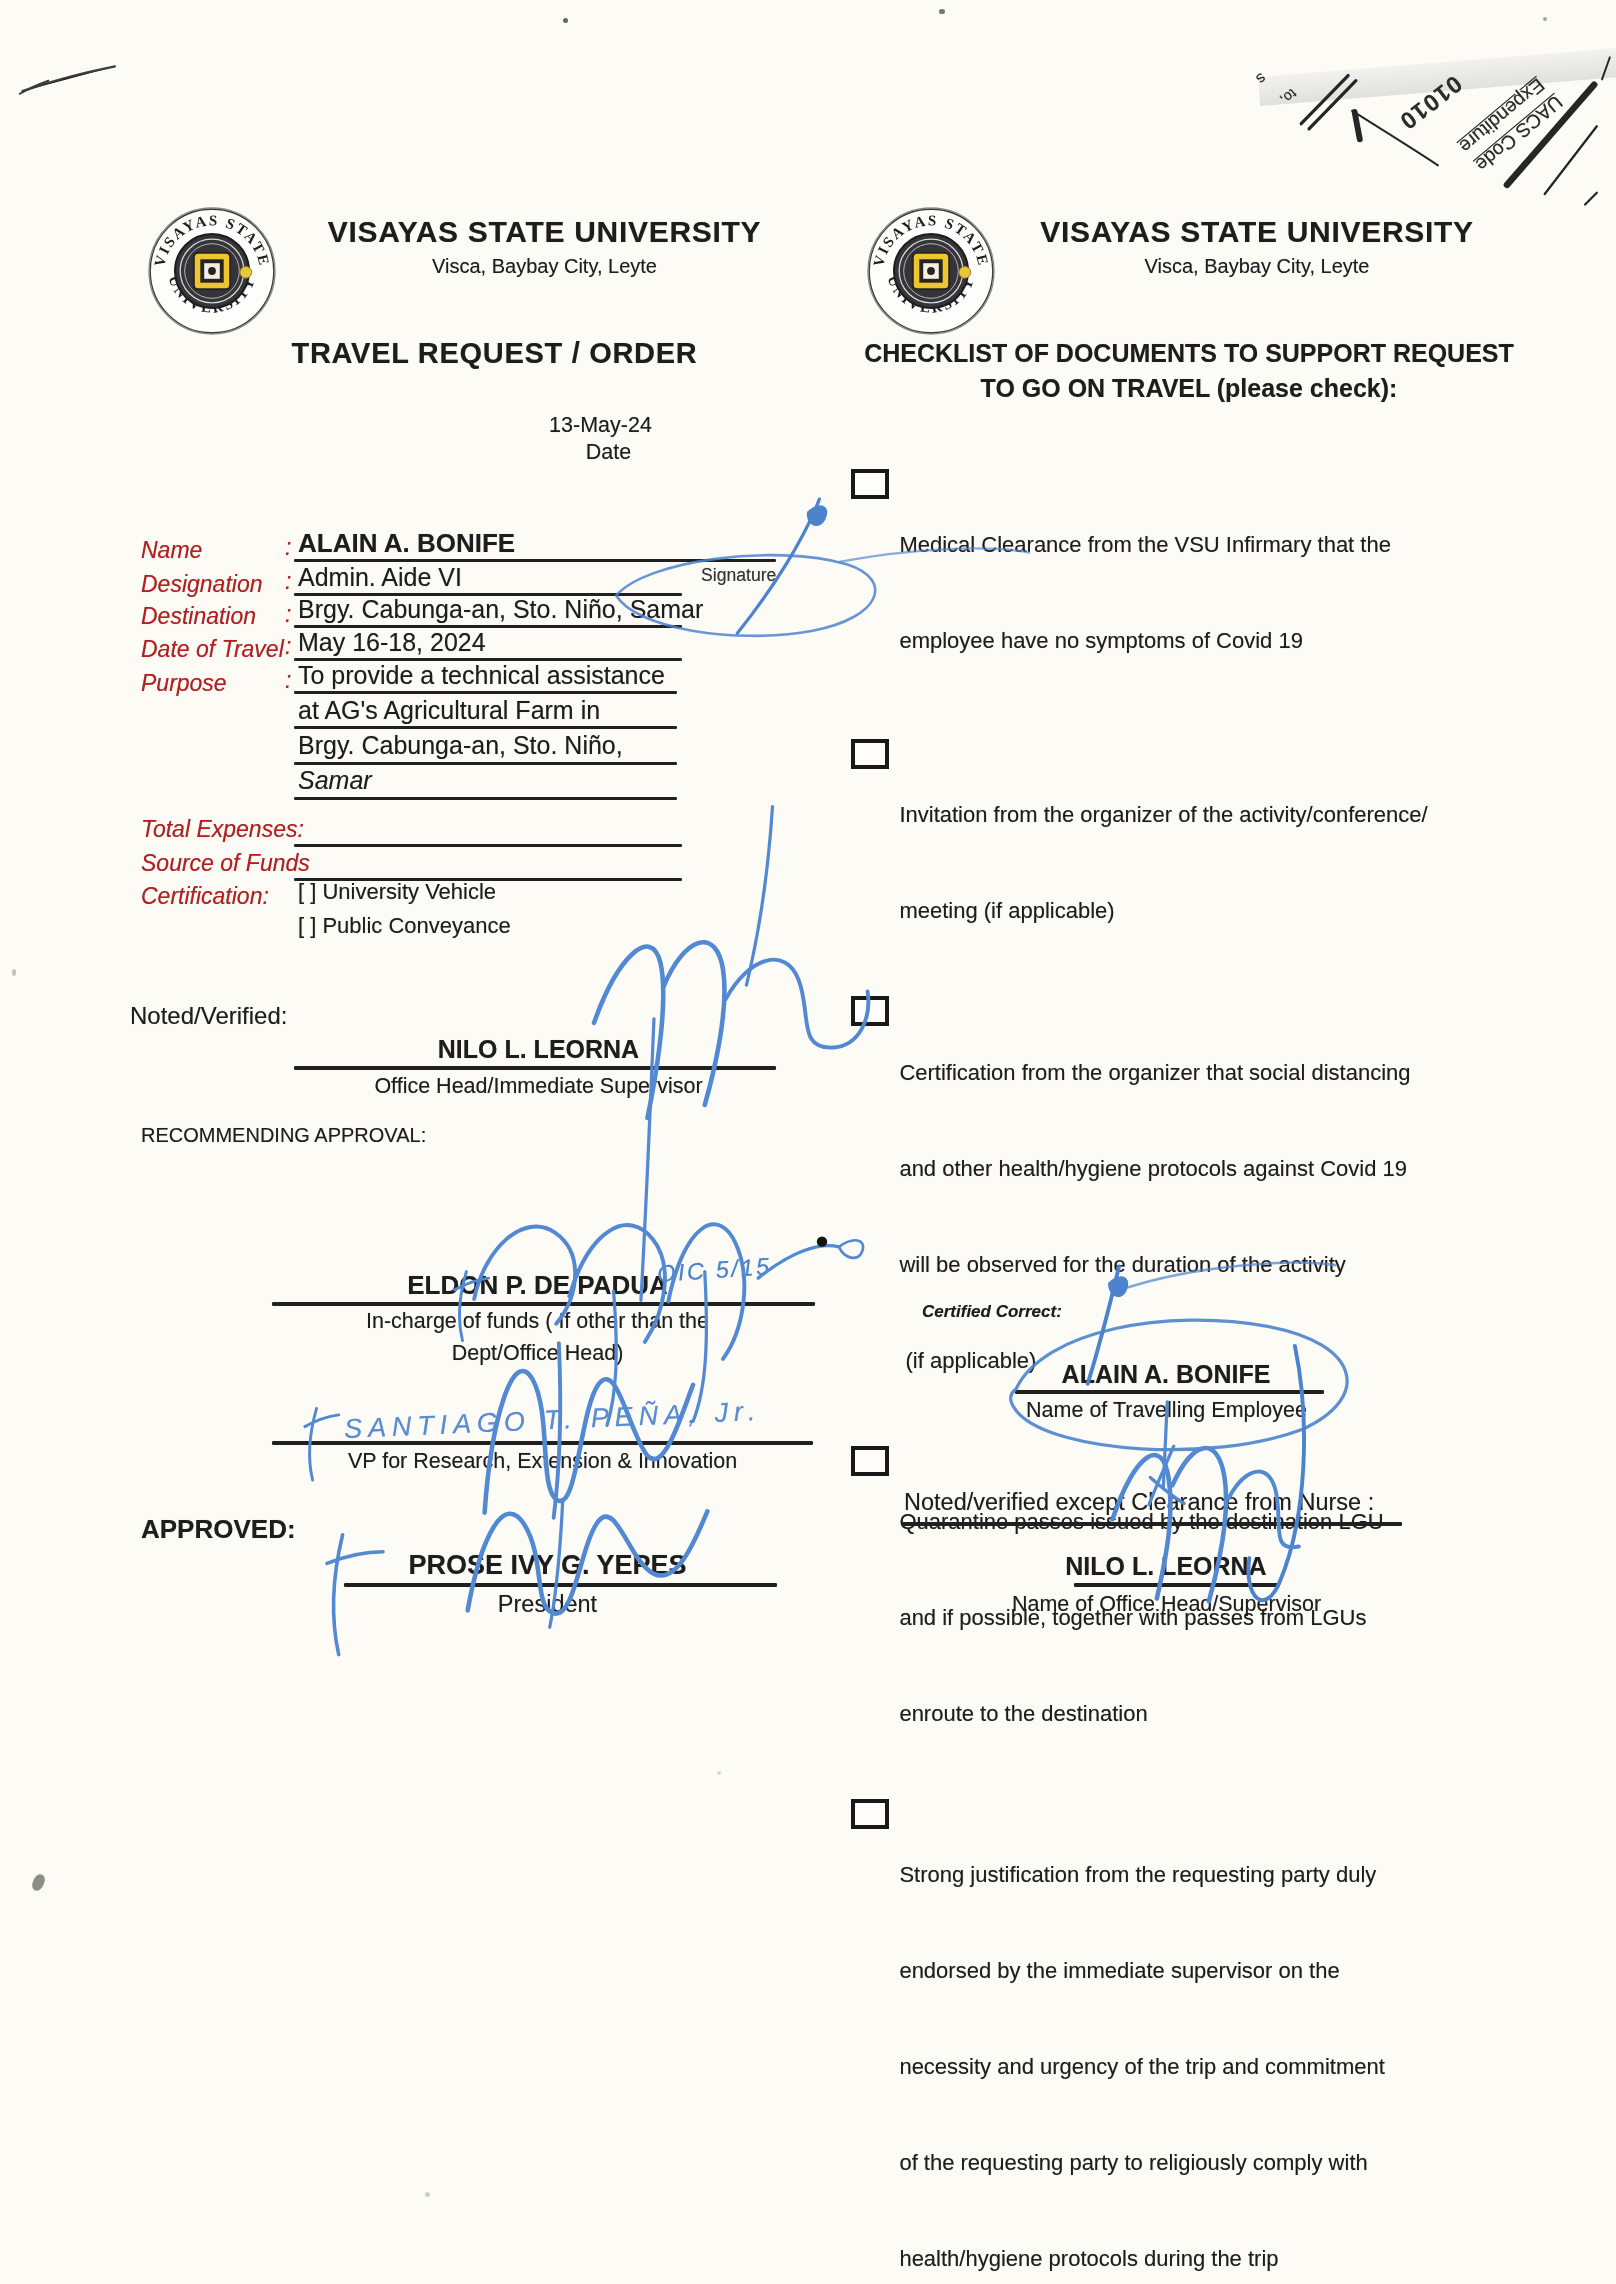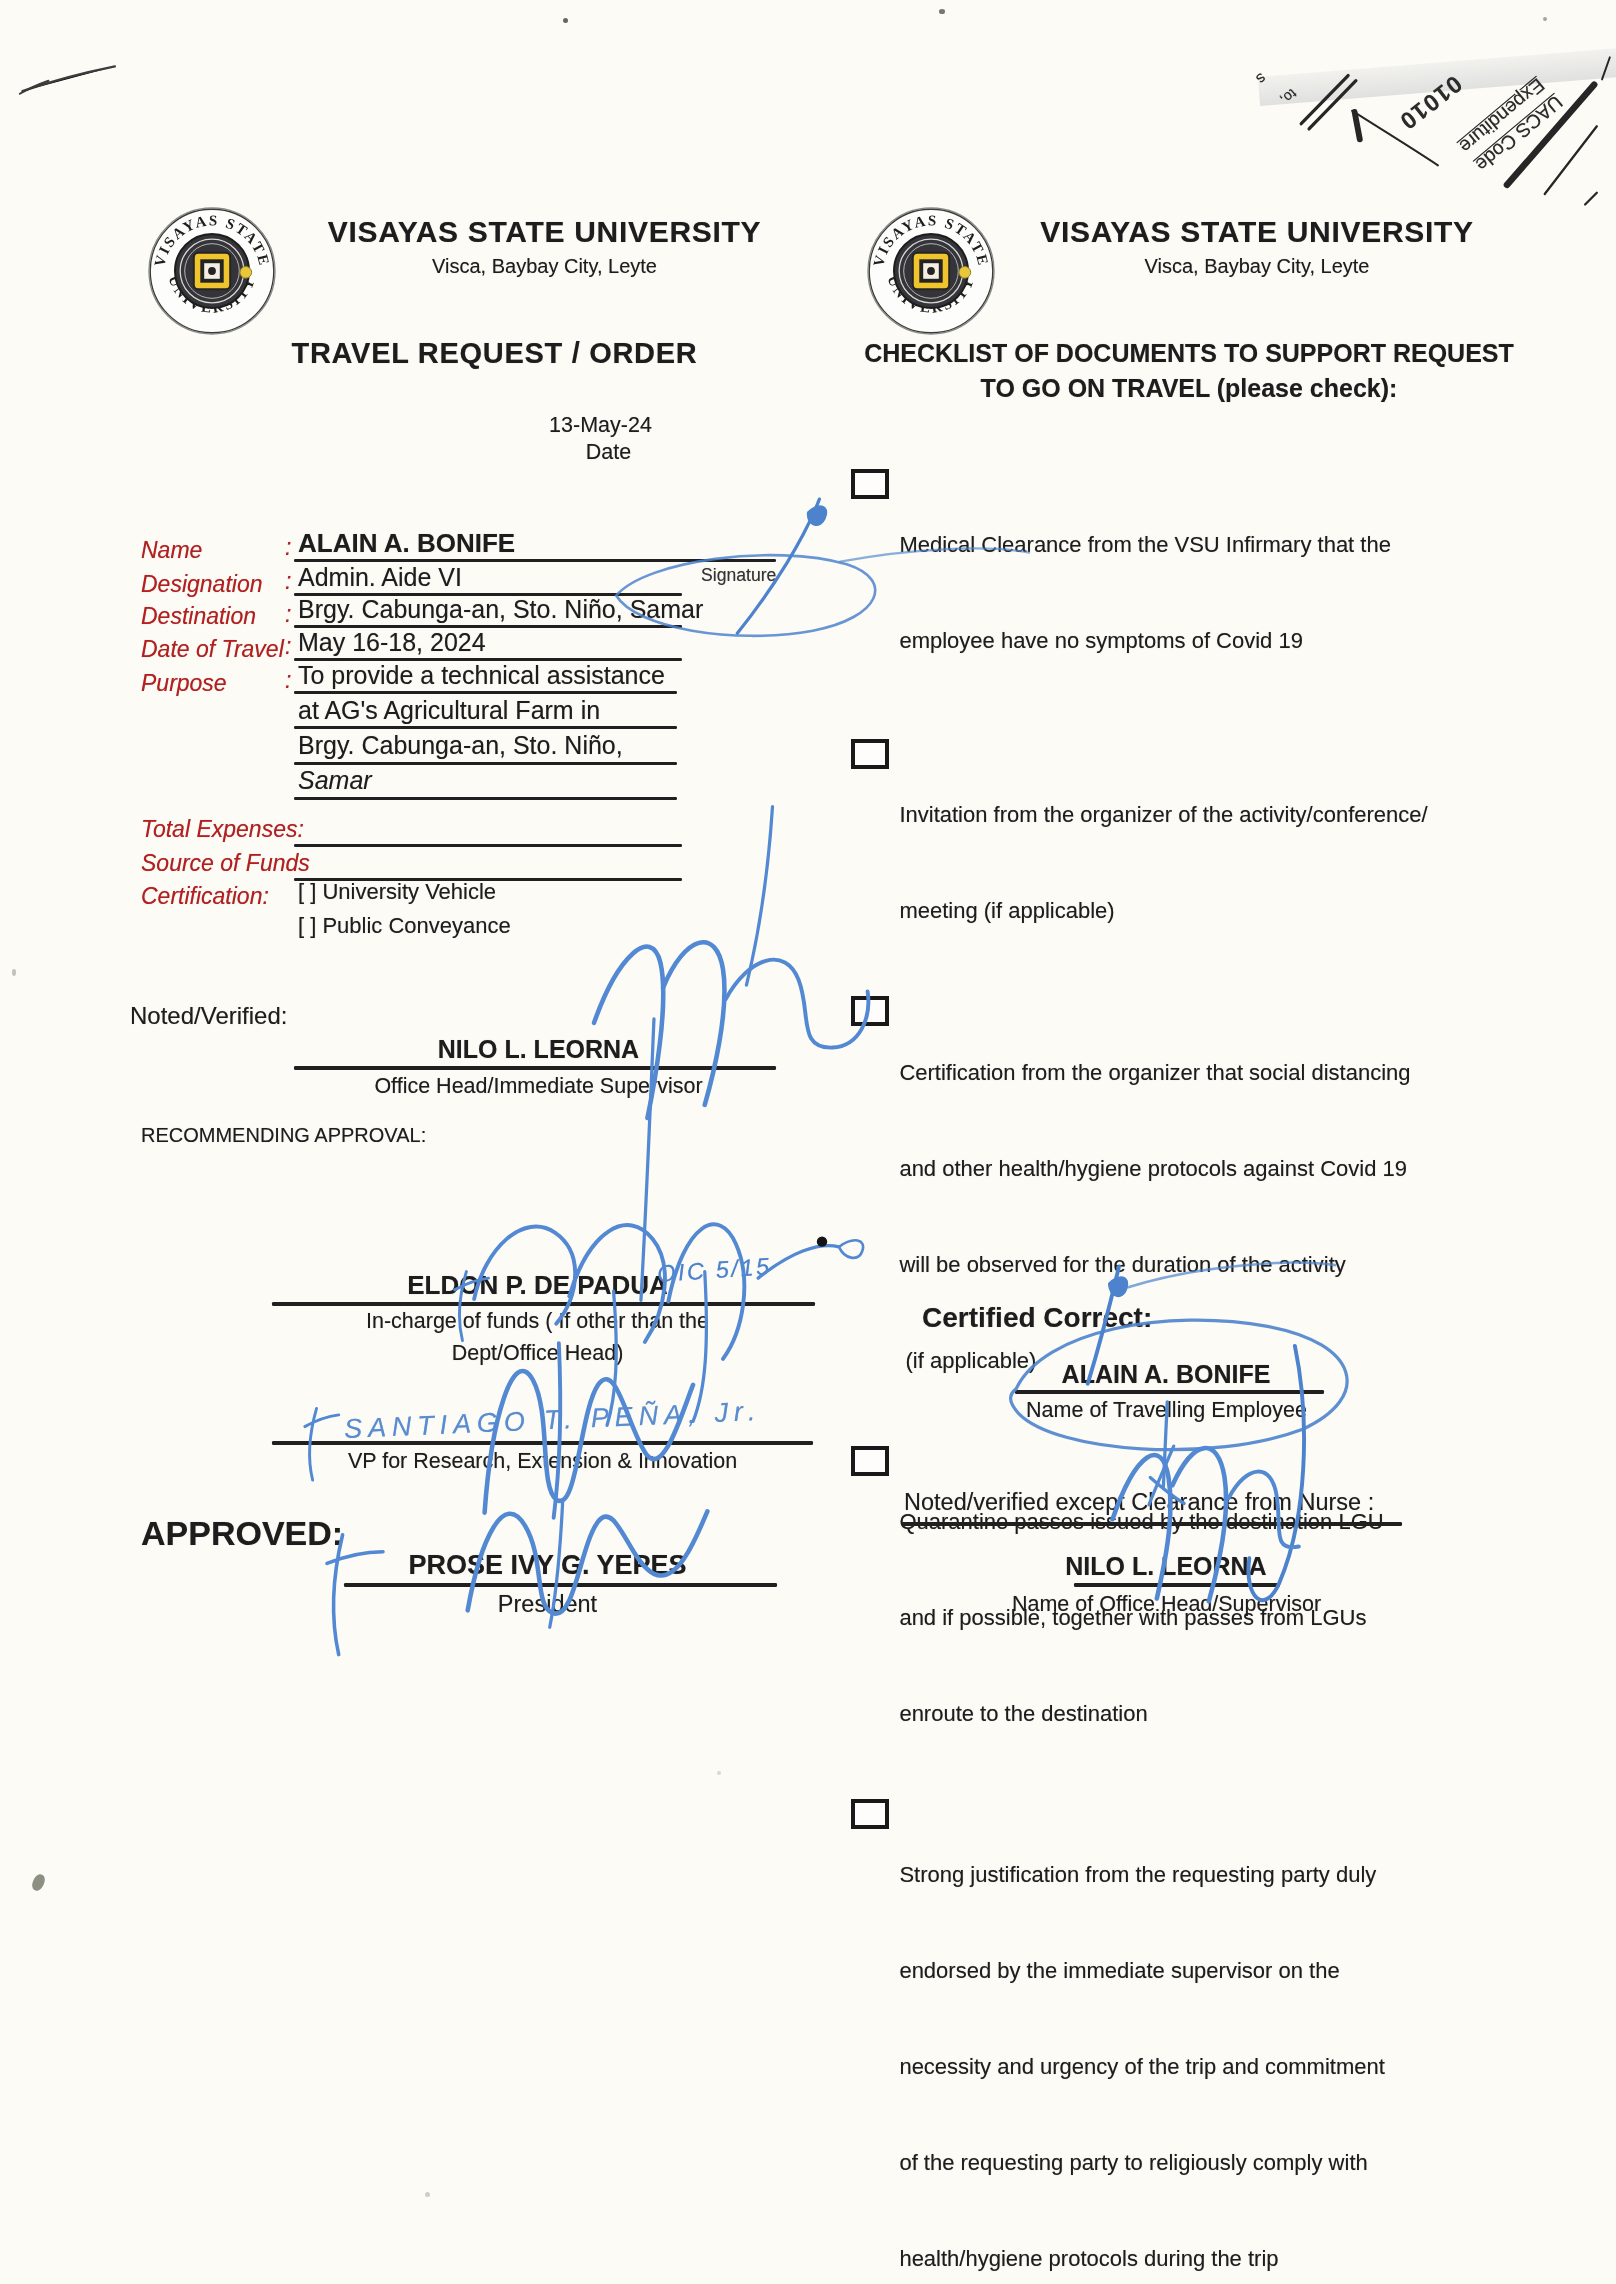--- a/index.html
+++ b/index.html
@@ -117,21 +117,21 @@
   <div class="abs ctr b ink" style="left:280px;top:1270px;width:515px;font-size:26px;">ELDON P. DE PADUA</div>
   <div class="abs sigblue hand" style="left:657px;top:1257px;font-size:23.5px;transform:rotate(-4deg);">OIC 5/15</div>
   <div class="uline thick" style="left:272px;top:1302px;width:543px;"></div>
   <div class="abs ctr ink" style="left:280px;top:1309px;width:515px;font-size:21.5px;">In-charge of funds ( If other than the</div>
   <div class="abs ctr ink" style="left:280px;top:1341px;width:515px;font-size:21.5px;">Dept/Office Head)</div>
 
   <div class="abs sigblue hand" style="left:344px;top:1405px;font-size:27px;letter-spacing:5.9px;transform:rotate(-2.5deg);opacity:.92;">SANTIAGO T. PEÑA, Jr.</div>
   <div class="uline thick" style="left:272px;top:1441px;width:541px;"></div>
   <div class="abs ctr ink" style="left:272px;top:1449px;width:541px;font-size:21.5px;">VP for Research, Extension &amp; Innovation</div>
 
-  <div class="abs b ink" style="left:141px;top:1514px;font-size:34px;">APPROVED:</div>
+  <div class="abs b ink" style="left:141px;top:1514px;font-size:26px;">APPROVED:</div>
   <div class="abs ctr b ink" style="left:313px;top:1550px;width:469px;font-size:27px;">PROSE IVY G. YEPES</div>
   <div class="uline thick" style="left:344px;top:1583px;width:433px;"></div>
   <div class="abs ctr ink" style="left:313px;top:1591px;width:469px;font-size:23.5px;">President</div>
 
   <svg class="abs" style="left:866px;top:206px" width="130" height="130" viewBox="0 0 200 200">
     <circle cx="100" cy="100" r="97" fill="#fdfdfb" stroke="#8a8a88" stroke-width="2"></circle>
     <circle cx="100" cy="100" r="95" fill="none" stroke="#3a3a3a" stroke-width="2"></circle>
     <defs>
       <path id="arcTopR" d="M 26,104 A 74,74 0 0 1 174,104"></path>
       <path id="arcBotR" d="M 32,96 A 68,68 0 0 0 168,96"></path>
@@ -194,21 +194,21 @@
         <div class="ln">Strong justification from the requesting party duly</div>
         <div class="ln">endorsed by the immediate supervisor on the</div>
         <div class="ln">necessity and urgency of the trip and commitment</div>
         <div class="ln">of the requesting party to religiously comply with</div>
         <div class="ln">health/hygiene protocols during the trip</div>
       </div>
     </div>
 
   </div>
 
-  <div class="abs b ink" style="left:922px;top:1302px;font-size:28px;">Certified Correct:</div>
+  <div class="abs b ink" style="left:922px;top:1302px;font-size:17px;font-style:italic;">Certified Correct:</div>
   <div class="abs ctr b ink" style="left:964px;top:1360px;width:404px;font-size:25px;">ALAIN A. BONIFE</div>
   <div class="uline thick" style="left:1015px;top:1390px;width:309px;"></div>
   <div class="abs ctr ink" style="left:958px;top:1398px;width:417px;font-size:21.5px;">Name of Travelling Employee</div>
 
   <div class="abs ink" style="left:904px;top:1489px;font-size:23.5px;">Noted/verified except Clearance from Nurse :</div>
   <div class="uline thick" style="left:902px;top:1522px;width:500px;"></div>
 
   <div class="abs ctr b ink" style="left:964px;top:1552px;width:404px;font-size:25px;">NILO L. LEORNA</div>
   <div class="uline thick" style="left:1074px;top:1583px;width:206px;"></div>
   <div class="abs ctr ink" style="left:958px;top:1592px;width:417px;font-size:21.5px;">Name of Office Head/Supervisor</div>

